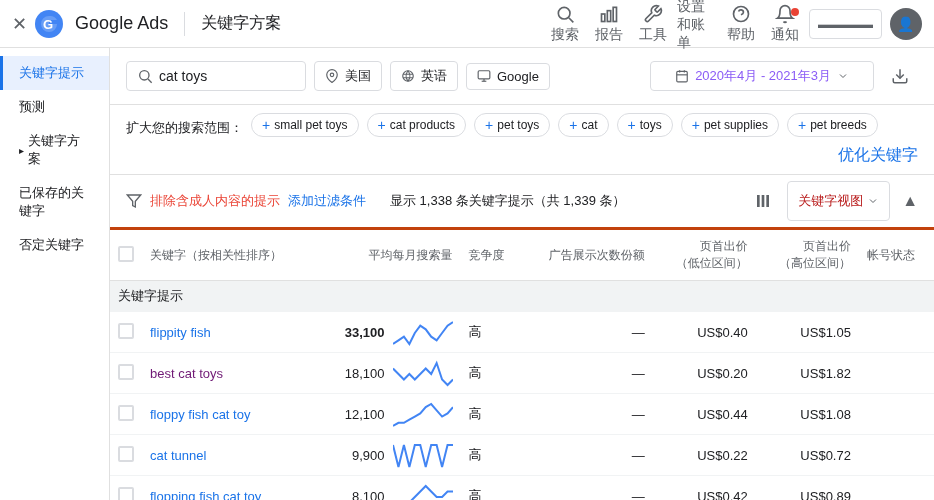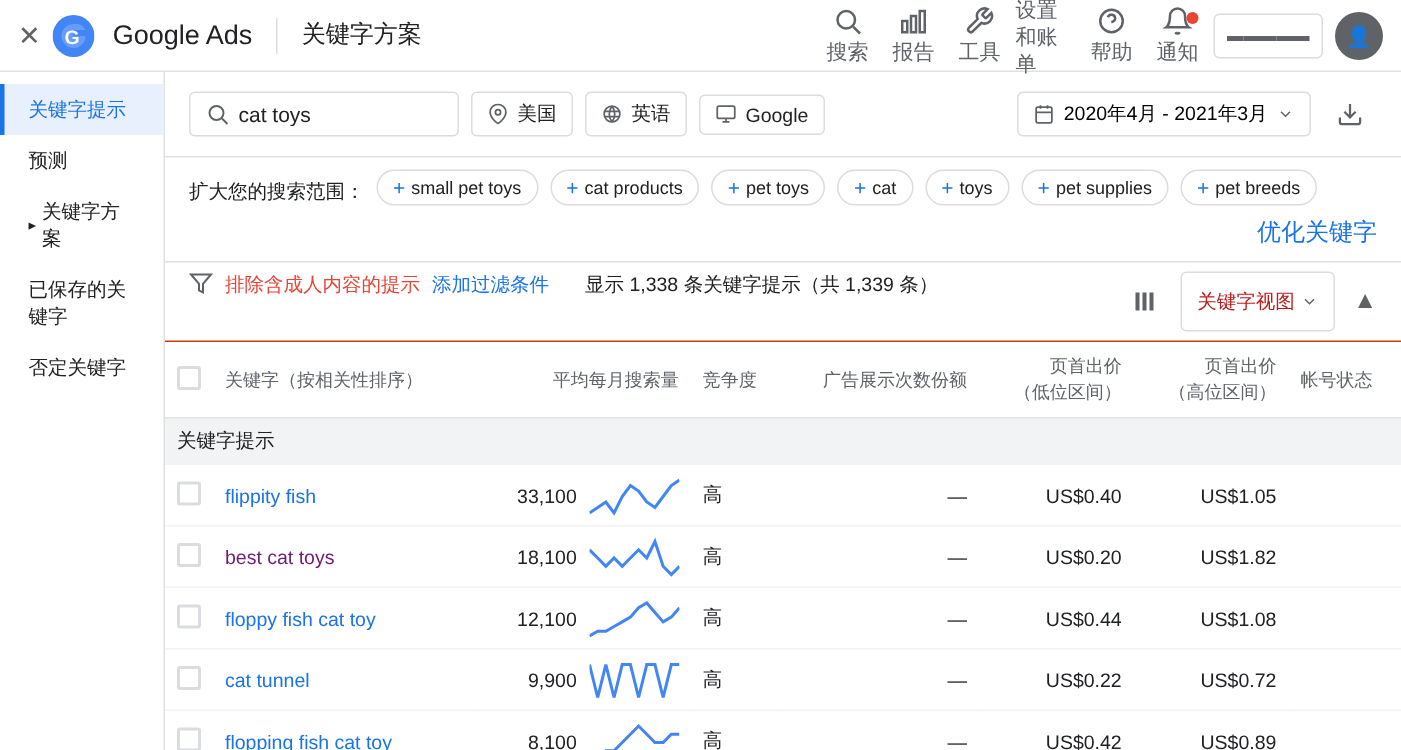--- a/index.html
+++ b/index.html
@@ -89,21 +89,21 @@
       border: none; outline: none; font-size: 14px; color: #202124; width: 120px;
     }
     .filter-pill {
       display: flex; align-items: center;
       border: 1px solid #dadce0; border-radius: 4px;
       padding: 5px 10px; gap: 6px; cursor: pointer; color: #202124; font-size: 13px;
     }
     .date-pill {
       display: flex; align-items: center;
       border: 1px solid #dadce0; border-radius: 4px;
-      padding: 5px 10px; gap: 6px; cursor: pointer; font-size: 13px; color: #000000;
+      padding: 5px 24px; gap: 6px; cursor: pointer; font-size: 13px; color: #8b5cf6;
       margin-left: auto;
     }
     .download-btn {
       width: 36px; height: 36px; border: none; background: none; cursor: pointer;
       display: flex; align-items: center; justify-content: center; color: #5f6368; border-radius: 50%;
     }
 
     
     .expand-row {
       display: flex; align-items: flex-end; padding: 8px 16px; gap: 8px; flex-wrap: wrap;
@@ -113,22 +113,22 @@
     .tag-pill {
       display: flex; align-items: center;
       border: 1px solid #dadce0; border-radius: 16px;
       padding: 3px 10px; gap: 4px; cursor: pointer; font-size: 12px; color: #202124;
     }
     .tag-plus { color: #1a73e8; font-size: 14px; }
     .optimize-link { margin-left: auto; color: #1a73e8; font-size: 16px; cursor: pointer; white-space: nowrap; }
 
     
     .filter-action-row {
-      display: flex; padding: 6px 16px; gap: 8px;
-      border-bottom: 1px solid #c2410c;
+      display: flex; align-items: center; padding: 6px 16px; gap: 8px;
+      border-bottom: 3px solid #c2410c;
     }
     .filter-link { color: #ea4335; font-size: 13px; cursor: pointer; }
     .add-filter-btn { color: #1a73e8; font-size: 13px; cursor: pointer; }
     .result-count { font-size: 13px; color: #202124; margin-left: 16px; }
     .view-controls { margin-left: auto; display: flex; align-items: center; gap: 8px; }
     .grid-view-btn {
       display: flex; align-items: center; gap: 4px;
       width: 32px; height: 32px; justify-content: center; cursor: pointer; color: #5f6368; border-radius: 4px;
     }
     .kw-view-btn {
@@ -411,21 +411,21 @@
 
           <tr class="kw-group-header">
             <td colspan="8">
               <span>关键字提示</span>
             </td>
           </tr>
 
         <tr>
               <td class="checkbox-cell"><span class="checkbox"></span></td>
               <td style="color: rgb(26, 115, 232); cursor: pointer;">flippity fish</td>
-              <td style="text-align: center;">
+              <td style="text-align: center; font-weight: bold;">
                 <div style="display: flex; align-items: center; justify-content: flex-end; gap: 8px;">
                   <span>33,100</span>
                   <svg width="60" height="28">
                     <polyline points="0,26 5.454545454545455,22.333944342609566 10.90909090909091,18.667888685219133 16.363636363636363,26 21.81818181818182,15.001833027828695 27.272727272727273,7.669721713047828 32.72727272727273,11.335777370438262 38.18181818181818,18.667888685219133 43.63636363636364,22.333944342609566 49.09090909090909,15.001833027828695 54.54545454545455,7.669721713047828 60,4.003666055657391" fill="none" stroke="#4285F4" stroke-width="2"></polyline>
                   </svg>
                 </div>
               </td>
               <td class="competition-badge">高</td>
               <td class="numeric dash">—</td>
               <td class="numeric">US$0.40</td>

